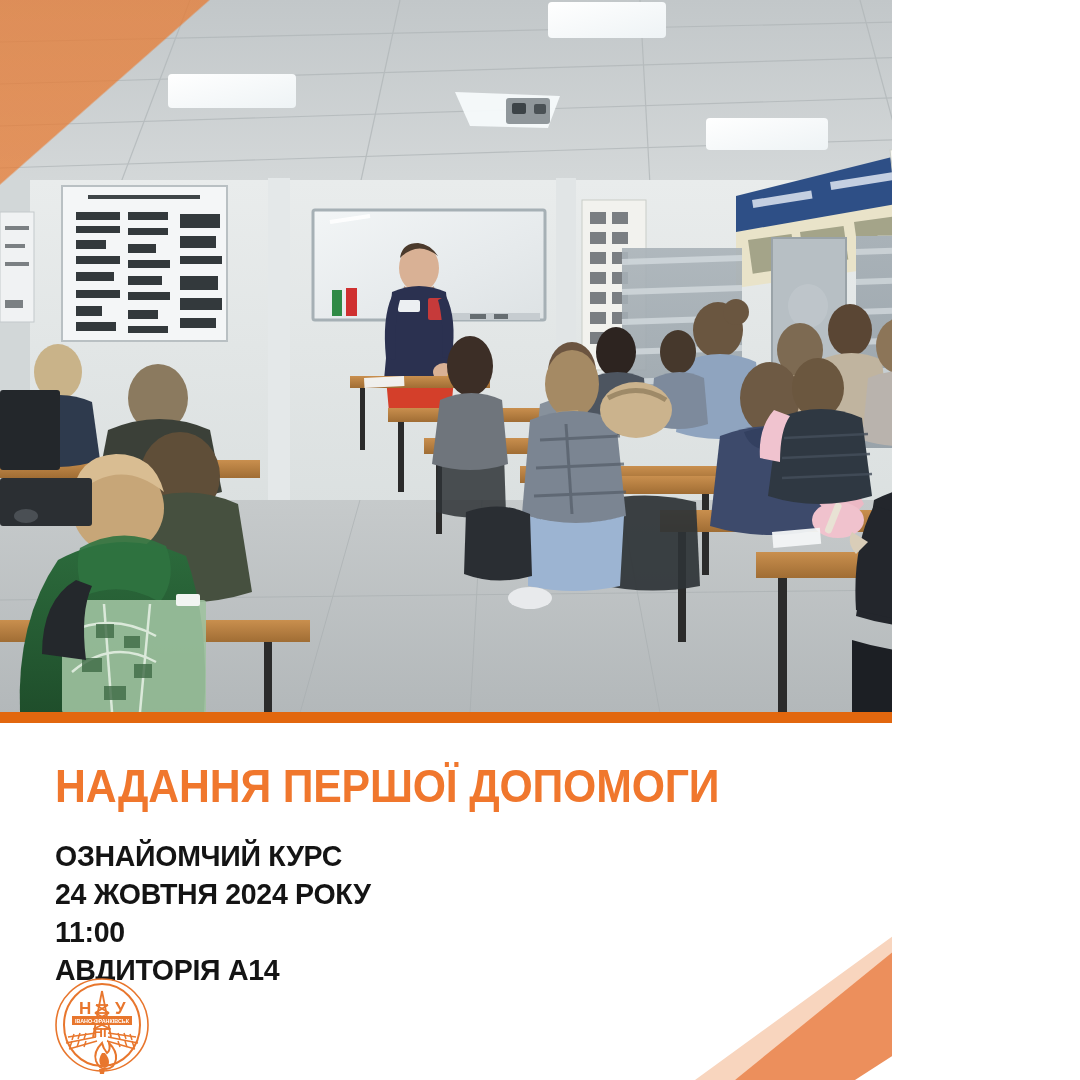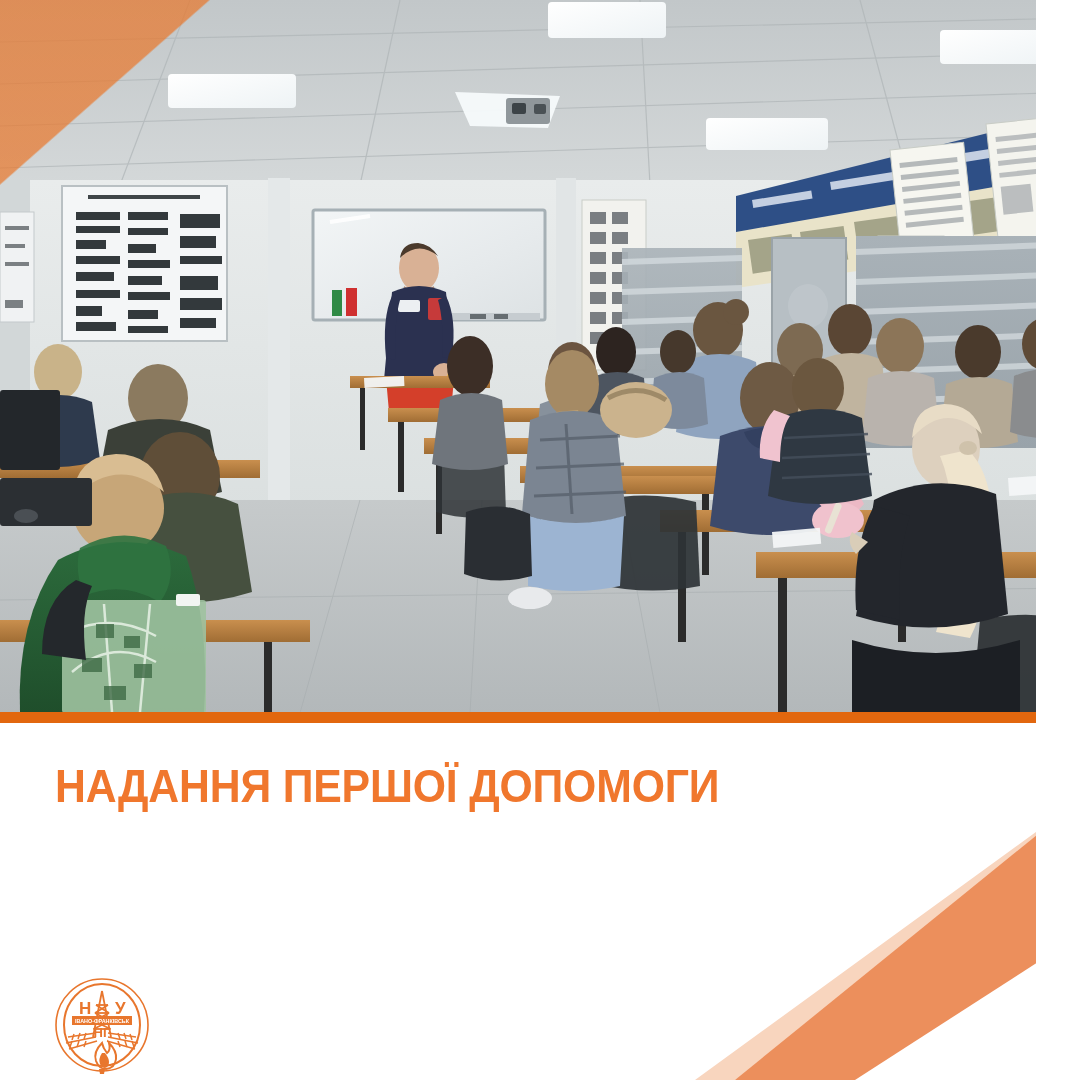--- a/index.html
+++ b/index.html
@@ -5,21 +5,21 @@
 <style>
   * { margin:0; padding:0; box-sizing:border-box; }
   html, body {
     width:1080px; height:1080px;
     background:#ffffff;
     font-family:"Liberation Sans", sans-serif;
     overflow:hidden;
   }
   #poster {
     position:relative;
-    width:1036px; height:1080px;
+    width:892px; height:1080px;
     background:#ffffff;
     overflow:hidden;
     padding-left:28px;
   }
 
   
   .photo-area {
     position:absolute;
     left:0; top:0; width:1080px; height:713px;
     overflow:hidden;
@@ -497,20 +497,26 @@
 
   <div class="bottom-panel">
 
     <svg class="deco-bands" viewBox="0 0 400 357" preserveAspectRatio="none" aria-hidden="true">
       <polygon points="400,77 400,212 55,357 400,357 400,357 15,357" fill="#f8d5be"></polygon>
       <polygon points="400,77 400,212 175,357 55,357" fill="#ec8f5c"></polygon>
     </svg>
 
     <div class="text-block">
       <div class="title">НАДАННЯ ПЕРШОЇ ДОПОМОГИ</div>
+      <div class="details">
+        <div class="detail-line">ОЗНАЙОМЧИЙ КУРС</div>
+        <div class="detail-line">24 ЖОВТНЯ 2024 РОКУ</div>
+        <div class="detail-line">11:00</div>
+        <div class="detail-line">АВДИТОРІЯ А14</div>
+      </div>
     </div>
 
     <div class="logo-wrap">
       <svg class="logo-svg" viewBox="0 0 100 100" aria-hidden="true">
         <circle cx="50" cy="50" r="46" fill="#ffffff" stroke="#e8762d" stroke-width="1.6"></circle>
         <ellipse cx="50" cy="50" r="38" rx="38" ry="41" fill="none" stroke="#e8762d" stroke-width="2"></ellipse>
 
         <g stroke="#e8762d" stroke-width="1.8" fill="none">
           <path d="M50 16 L41 62"></path>
           <path d="M50 16 L59 62"></path>

